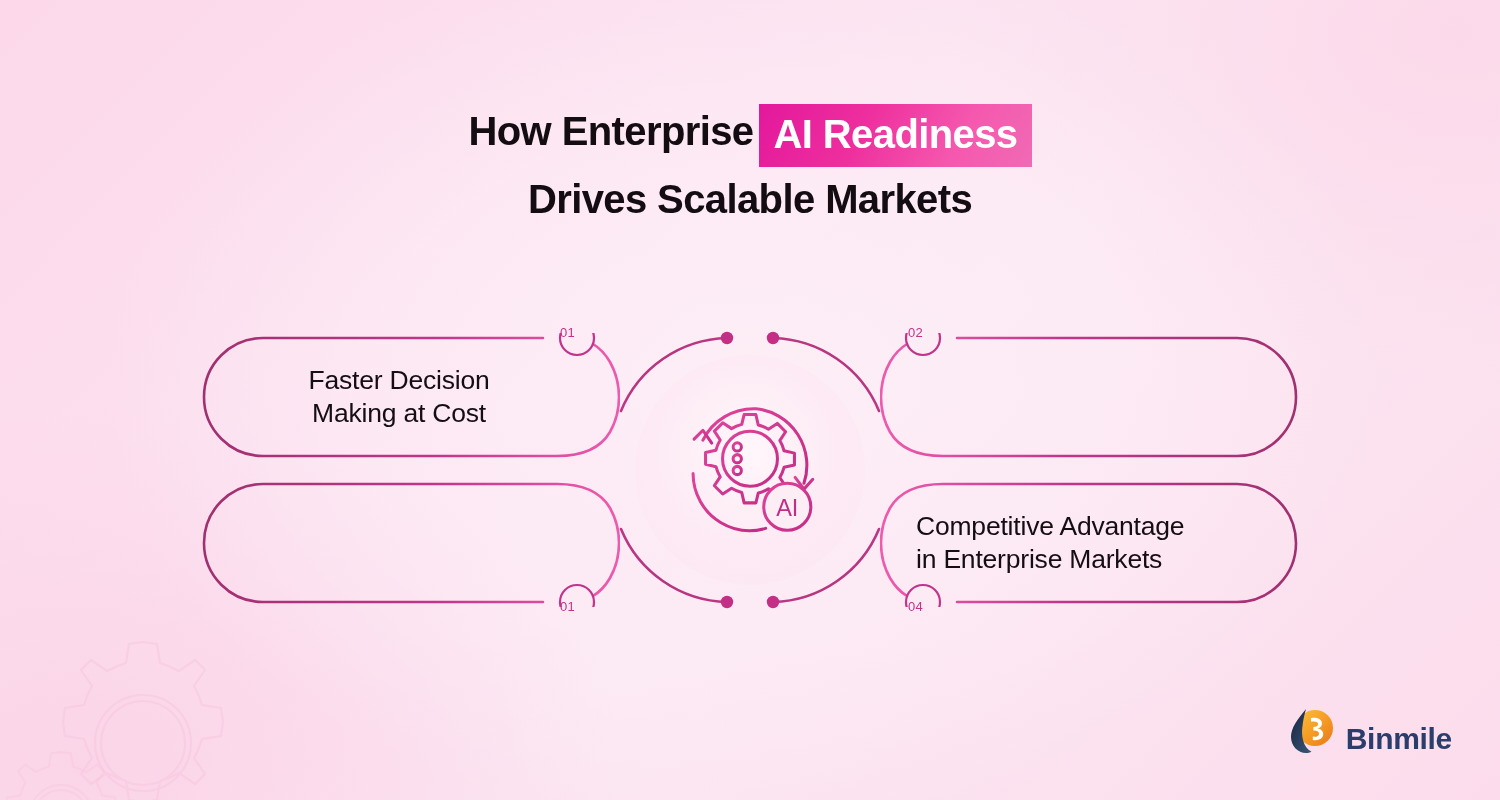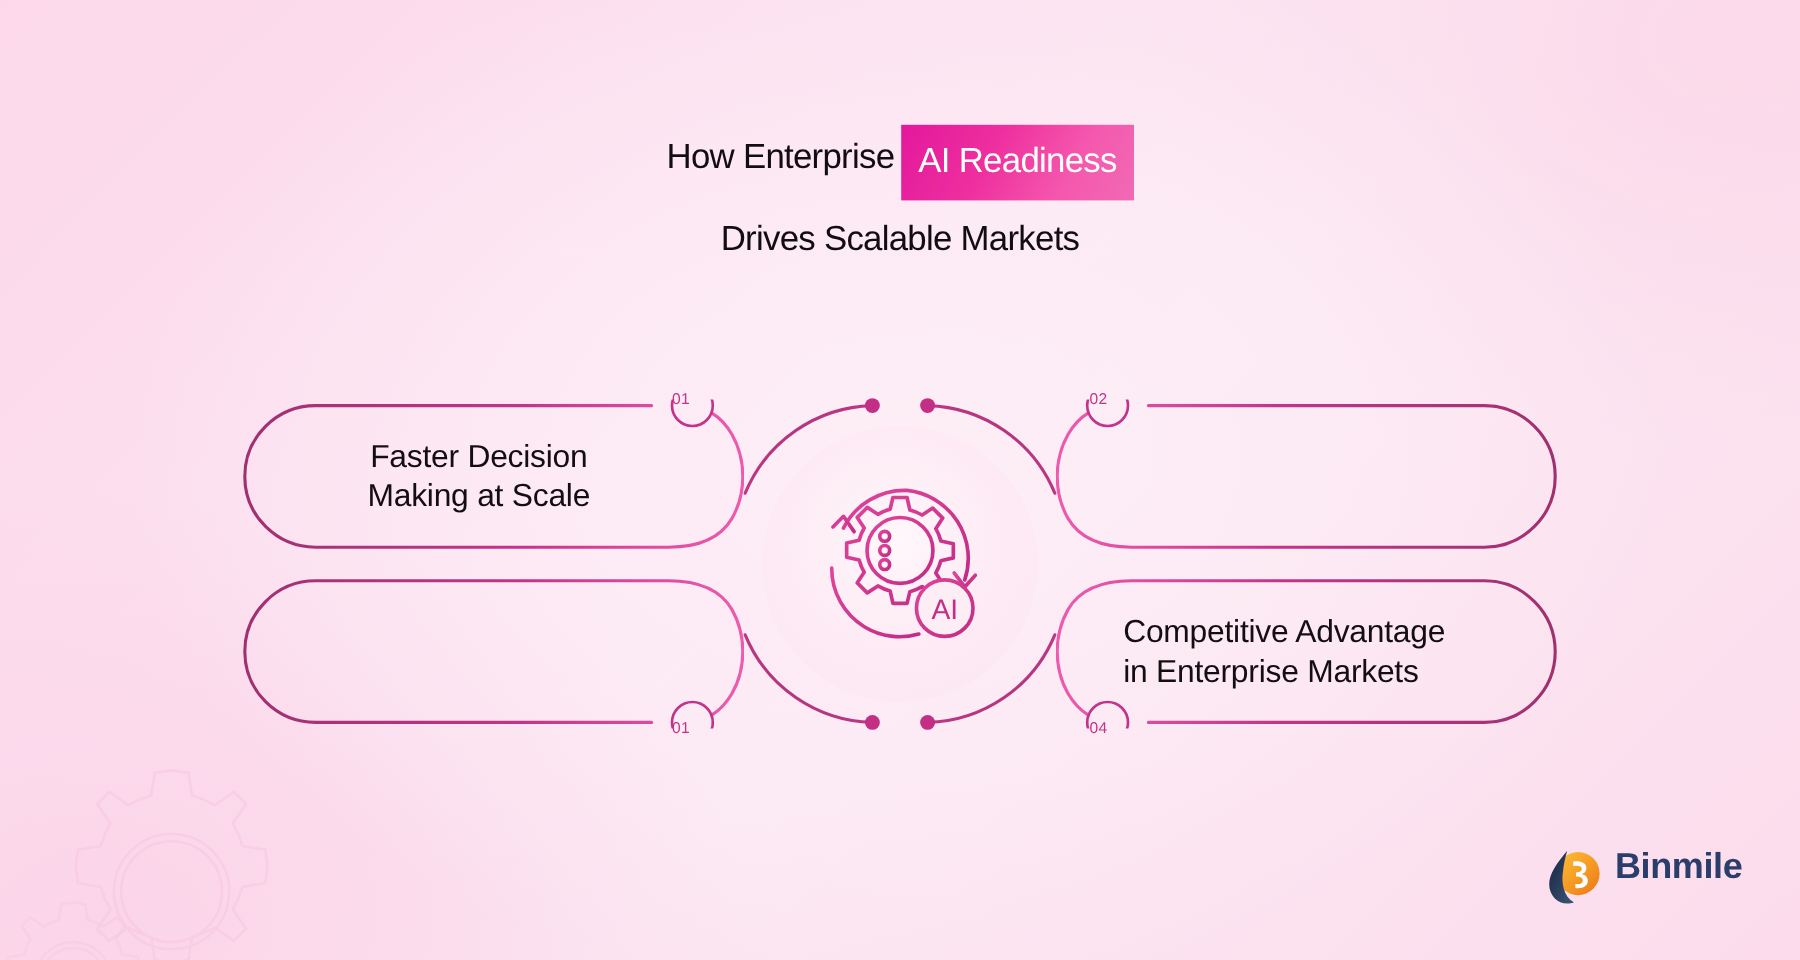--- a/index.html
+++ b/index.html
@@ -24,22 +24,22 @@
   
   #watermark { position:absolute; left:28px; bottom:-58px; opacity:0.55; }
   #watermark-2 { position:absolute; left:-14px; bottom:-92px; opacity:0.5; }
 
   
   #title-block {
     position:absolute; left:0; right:0; top:100px;
     text-align:center;
   }
   .title-line {
-    font-size:29px;
-    font-weight:400;
+    font-size:40px;
+    font-weight:700;
     letter-spacing:-0.6px;
     color:#130d12;
     line-height:62px;
     white-space:nowrap;
   }
   .title-line-2 { margin-top:4px; }
   #title-highlight {
     display:inline-block;
     background: linear-gradient(118deg, #e3189c 0%, #ee2f9e 38%, #f558ae 72%, #f06ab4 100%);
     color:#ffffff;
@@ -91,42 +91,42 @@
   #card-1 { left:200px; top:333px; width:420px; height:128px; }
   #card-1 .card-text { text-align:center; padding-right:22px; }
 
   #card-2 { left:880px; top:333px; width:420px; height:128px; }
   #card-2 .card-text { text-align:center; padding-left:24px; }
 
   #card-3 { left:200px; top:479px; width:420px; height:128px; }
   #card-3 .card-text { text-align:right; padding-right:64px; }
 
   #card-4 { left:880px; top:479px; width:420px; height:128px; }
-  #card-4 .card-text { text-align:left; padding-left:56px; }
+  #card-4 .card-text { text-align:left; padding-left:36px; }
 
   .badge-num {
     position:absolute;
     font-size:13px;
     color:#c2338a;
     font-weight:400;
     letter-spacing:0.2px;
     width:34px;
     line-height:34px;
   }
   #badge-1 { left:360px; top:-17px; }
   #badge-2 { left:28px;  top:-17px; }
   #badge-3 { left:360px; top:111px; }
   #badge-4 { left:28px;  top:111px; }
 
   
   #logo {
     position:absolute;
     right:48px; bottom:44px;
     display:flex;
-    align-items:flex-start;
+    align-items:flex-end;
     gap:11px;
   }
   #logo-text {
     font-size:30px;
     font-weight:700;
     color:#2b3d6b;
     letter-spacing:-0.3px;
   }
 </style>
 </head>
@@ -230,21 +230,21 @@
         <stop offset="0%" stop-color="#a03070"></stop>
         <stop offset="55%" stop-color="#c2348b"></stop>
         <stop offset="100%" stop-color="#ee5bae"></stop>
       </linearGradient>
     </defs>
 
     <path d="M343 5 H63 A 59 59 0 0 0 63 123 H357 q39 0 53-24 q9-16 9-35 q0-19 -9-35 q-7-12 -17-18" fill="none" stroke="url(#cardG1)" stroke-width="2.6" stroke-linecap="round"></path>
     <circle cx="377" cy="5" r="17" fill="none" stroke="#c2348b" stroke-width="2.2"></circle>
   </svg>
   <div class="card-text">Faster Decision
-Making at Scale</div>
+Making at Cost</div>
   <div class="badge-num" id="badge-1">01</div>
 </div>
 
 <div class="card" id="card-2">
   <svg class="card-svg" width="420" height="128" viewBox="0 0 420 128">
     <defs>
       <linearGradient id="cardG2" x1="1" y1="0.5" x2="0" y2="0.5">
         <stop offset="0%" stop-color="#a03070"></stop>
         <stop offset="55%" stop-color="#c2348b"></stop>
         <stop offset="100%" stop-color="#ee5bae"></stop>

